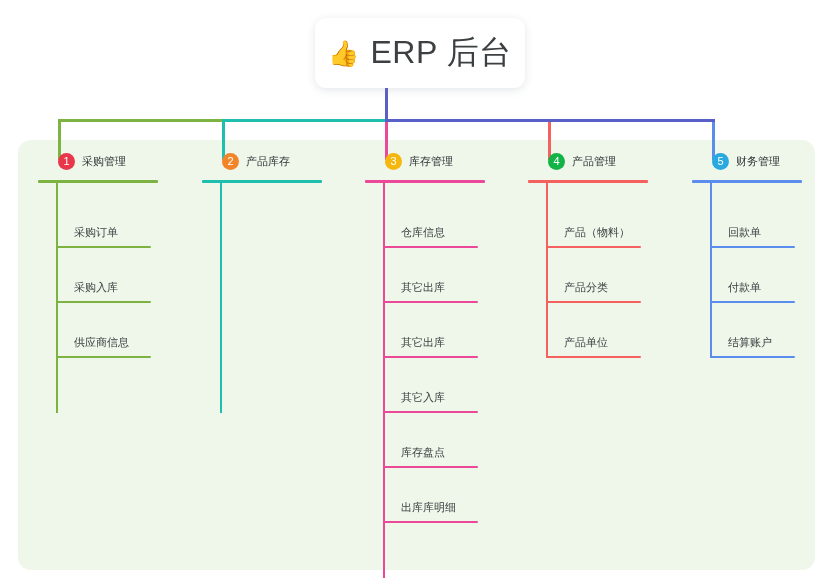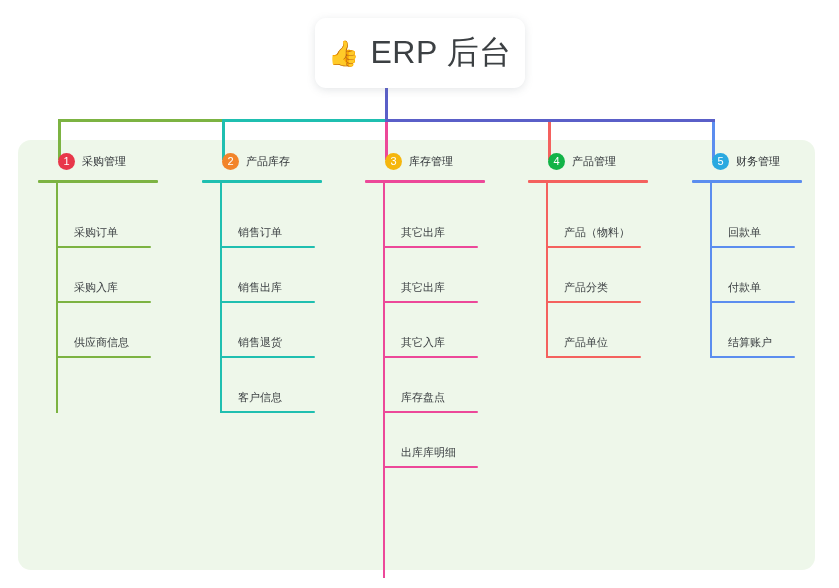--- a/index.html
+++ b/index.html
@@ -184,48 +184,34 @@
           </div>
         </div>
         <div class="spine" style="background: rgb(124, 179, 66); height: 230px;"></div>
       </div>
       <div class="branch" style="left: 202px; top: 148px; width: 150px;">
         <div class="branch-head">
           <span class="badge" style="background: rgb(242, 132, 42);">2</span>
           <span class="branch-label">产品库存</span>
         </div>
         <div class="branch-rule" style="background: rgb(31, 191, 176); width: 120px;"></div>
-        <div class="items">
-          <div class="item">
-            <span class="item-text">销售订单</span>
-            <div class="item-rule" style="background: rgb(31, 191, 176); width: 95px;"></div>
-          </div>
-          <div class="item">
-            <span class="item-text">销售出库</span>
-            <div class="item-rule" style="background: rgb(31, 191, 176); width: 95px;"></div>
-          </div>
-          <div class="item">
-            <span class="item-text">销售退货</span>
-            <div class="item-rule" style="background: rgb(31, 191, 176); width: 95px;"></div>
-          </div>
-          <div class="item">
-            <span class="item-text">客户信息</span>
-            <div class="item-rule" style="background: rgb(31, 191, 176); width: 95px;"></div>
-          </div>
-        </div>
         <div class="spine" style="background: rgb(31, 191, 176); height: 230px;"></div>
       </div>
       <div class="branch" style="left: 365px; top: 148px; width: 150px;">
         <div class="branch-head">
           <span class="badge" style="background: rgb(245, 182, 13);">3</span>
           <span class="branch-label">库存管理</span>
         </div>
         <div class="branch-rule" style="background: rgb(236, 72, 153); width: 120px;"></div>
         <div class="items">
           <div class="item">
+            <span class="item-text">仓库信息</span>
+            <div class="item-rule" style="background: rgb(236, 72, 153); width: 95px;"></div>
+          </div>
+          <div class="item">
             <span class="item-text">其它出库</span>
             <div class="item-rule" style="background: rgb(236, 72, 153); width: 95px;"></div>
           </div>
           <div class="item">
             <span class="item-text">其它出库</span>
             <div class="item-rule" style="background: rgb(236, 72, 153); width: 95px;"></div>
           </div>
           <div class="item">
             <span class="item-text">其它入库</span>
             <div class="item-rule" style="background: rgb(236, 72, 153); width: 95px;"></div>

